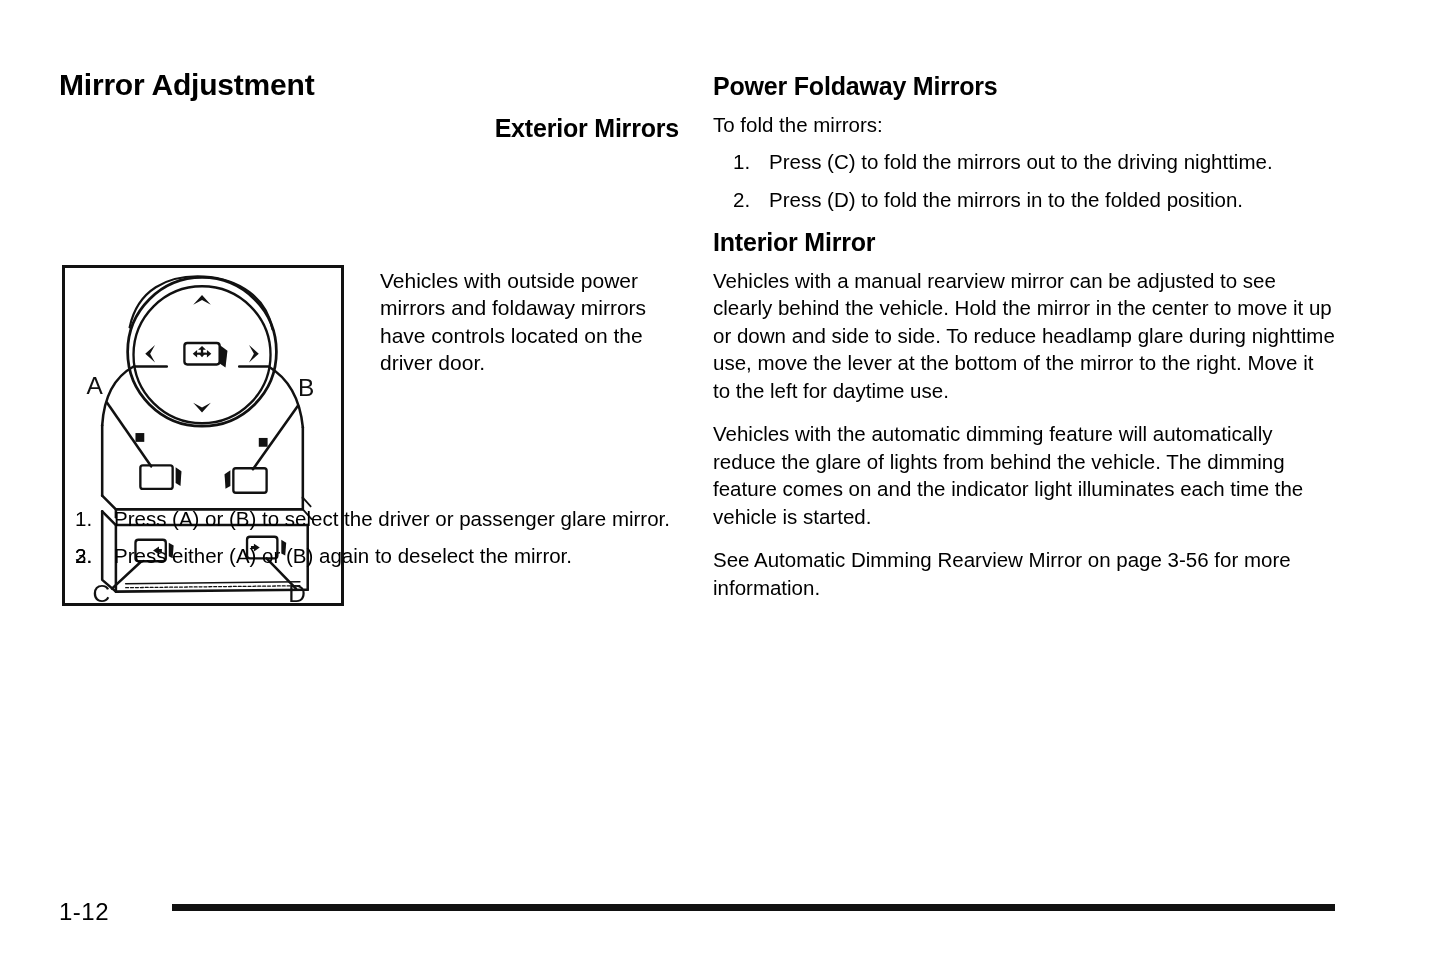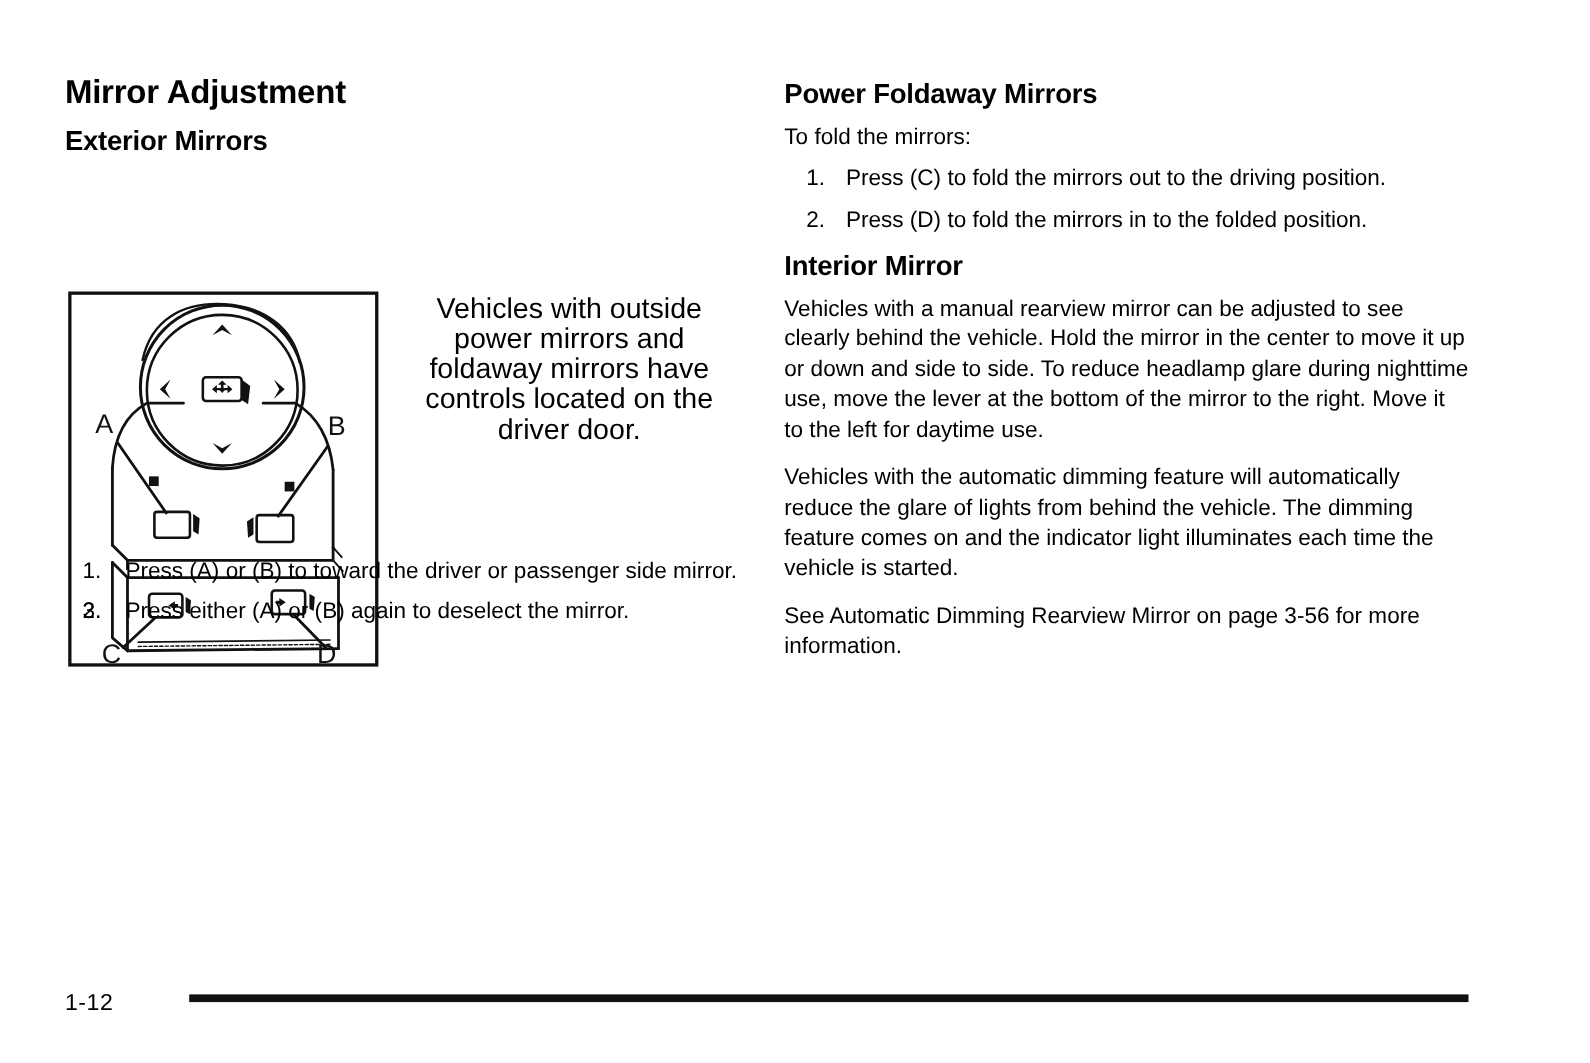--- a/index.html
+++ b/index.html
@@ -43,21 +43,21 @@
     margin: 12px 0 14px 0;
     line-height: 1.08;
   }
   h2.head {
     font-size: 25px;
     font-weight: bold;
     letter-spacing: -0.2px;
     margin: 16px 0 10px 0;
     line-height: 1.1;
   }
-  h2.head.tight-top { margin-top: 0; }
+  h2.head.tight-top { margin-top: 0; text-align: right; }
   .right-h2-1 { margin-bottom: 11px; }
   .right-h2-2 { margin-top: 22px; margin-bottom: 10px; }
   .right-h2-3 { margin-top: 25px; margin-bottom: 11px; }
 
   
   p.body {
     font-size: 20.5px;
     line-height: 27.5px;
     margin: 0 0 16px 0;
   }
@@ -71,23 +71,22 @@
     height: 341px;
     border: 3px solid #111;
     box-sizing: border-box;
     background: #fff;
   }
   .fig-caption {
     position: absolute;
     left: 321px;
     top: 114px;
     width: 275px;
-    font-size: 26px;
+    font-size: 21px;
     line-height: 27.5px;
-    text-align: center;
   }
   figure.figure-wrap { margin: 0; position: relative; height: 352px; }
 
   
   ol.steps {
     margin: 0;
     padding: 0;
     list-style: none;
   }
   ol.steps li {
@@ -113,21 +112,21 @@
     position: absolute;
     left: 0;
     top: 886px;
     width: 1445px;
     height: 60px;
   }
   .folio {
     position: absolute;
     left: 59px;
     top: 12px;
-    font-size: 21px;
+    font-size: 24px;
     line-height: 28px;
     letter-spacing: 0.5px;
   }
   .footer-rule {
     position: absolute;
     left: 172px;
     top: 18px;
     width: 1163px;
     height: 7px;
     background: #111;
@@ -233,40 +232,40 @@
             <text x="228" y="341">D</text>
           </g>
         </svg>
       </div>
 
       <figcaption class="fig-caption">Vehicles with outside power mirrors and foldaway mirrors have controls located on the driver door.</figcaption>
     </figure>
 
     <ol class="steps">
       <li>
-        <span class="num">1.</span><span>Press (A) or (B) to toward the driver or passenger side mirror.</span>
+        <span class="num">1.</span><span>Press (A) or (B) to select the driver or passenger glare mirror.</span>
       </li>
       <li>
         <span class="num">2.</span>
       </li>
       <li>
         <span class="num">3.</span><span>Press either (A) or (B) again to deselect the mirror.</span>
       </li>
     </ol>
   </div>
 
   <div class="col-right">
 
     <h2 class="head right-h2-1">Power Foldaway Mirrors</h2>
 
     <p class="body" style="margin-bottom:10px;">To fold the mirrors:</p>
 
     <ol class="steps right-steps">
       <li>
-        <span class="num">1.</span><span>Press (C) to fold the mirrors out to the driving position.</span>
+        <span class="num">1.</span><span>Press (C) to fold the mirrors out to the driving nighttime.</span>
       </li>
       <li>
         <span class="num">2.</span><span>Press (D) to fold the mirrors in to the folded position.</span>
       </li>
     </ol>
 
 
 
     <h2 class="head right-h2-3">Interior Mirror</h2>
 

